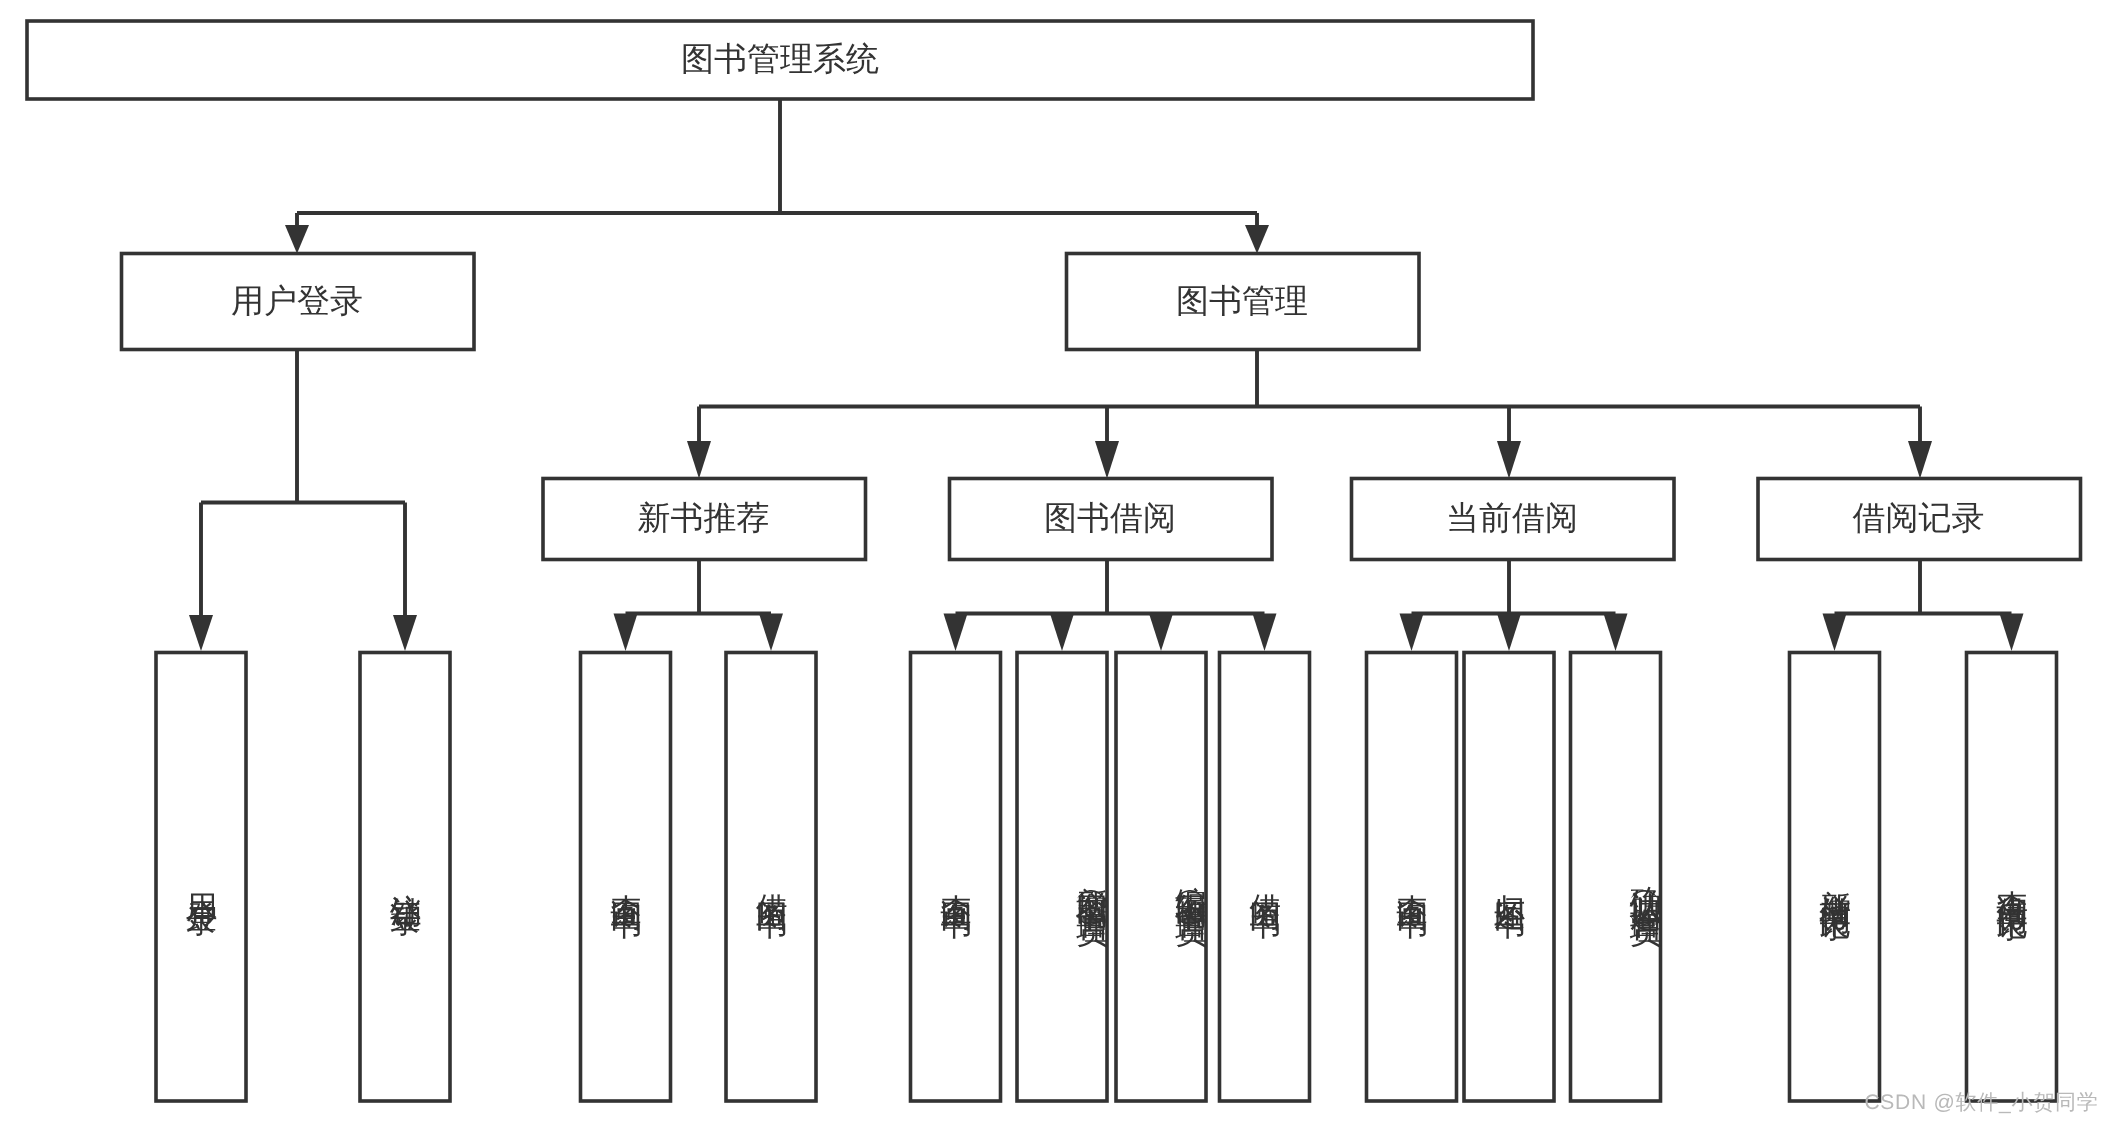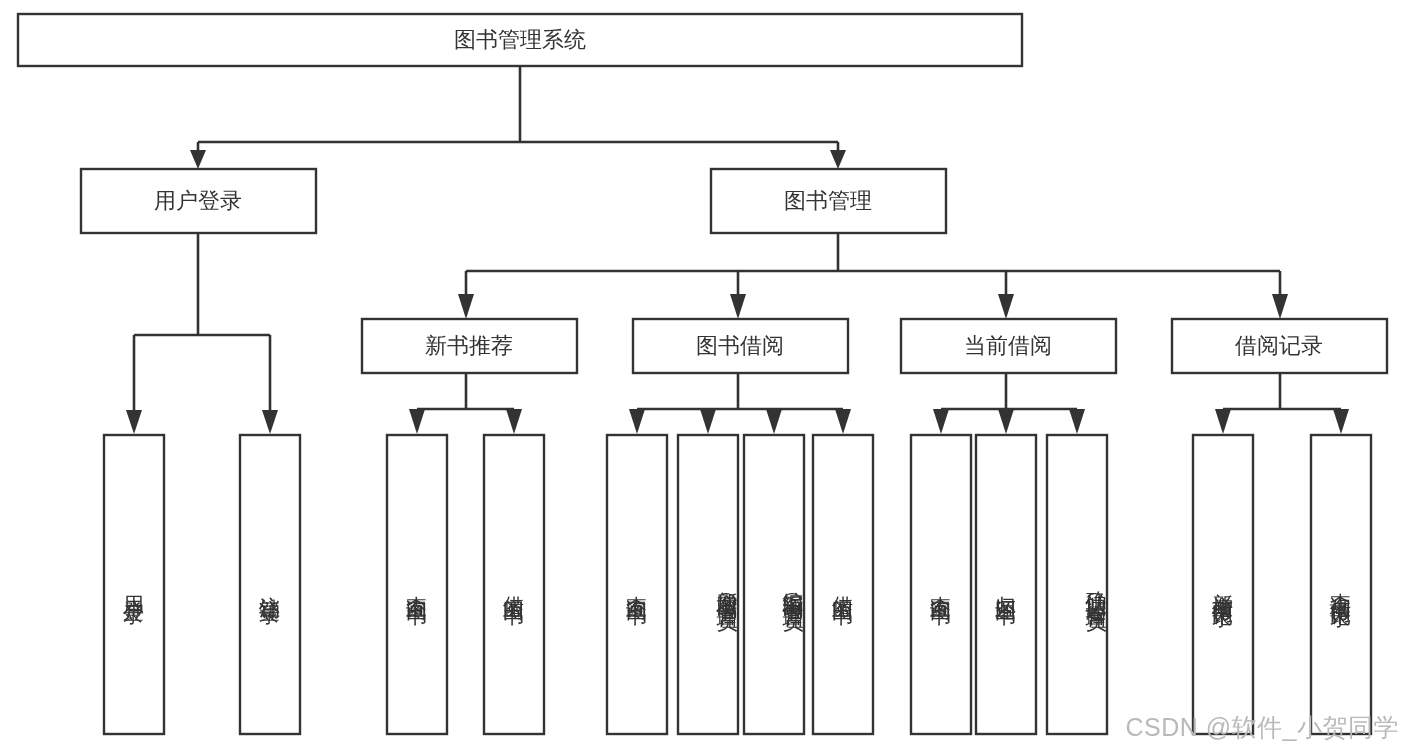--- a/index.html
+++ b/index.html
@@ -32,21 +32,21 @@
     letter-spacing:3px;
     white-space:nowrap;
     pointer-events:none;
   }
   .vlabel-wrap.mid{align-items:center;}
   .vlabel-wrap.top{align-items:flex-start;}
   .watermark{
     position:absolute;
     right:6px;bottom:3px;
     font-family:"Liberation Sans","DejaVu Sans",sans-serif;
-    font-size:25px;
+    font-size:14px;
     color:#b9b9b9;
     white-space:nowrap;
     letter-spacing:0.5px;
   }
 </style>
 </head>
 <body>
 
 <div id="diagram-root">
 

